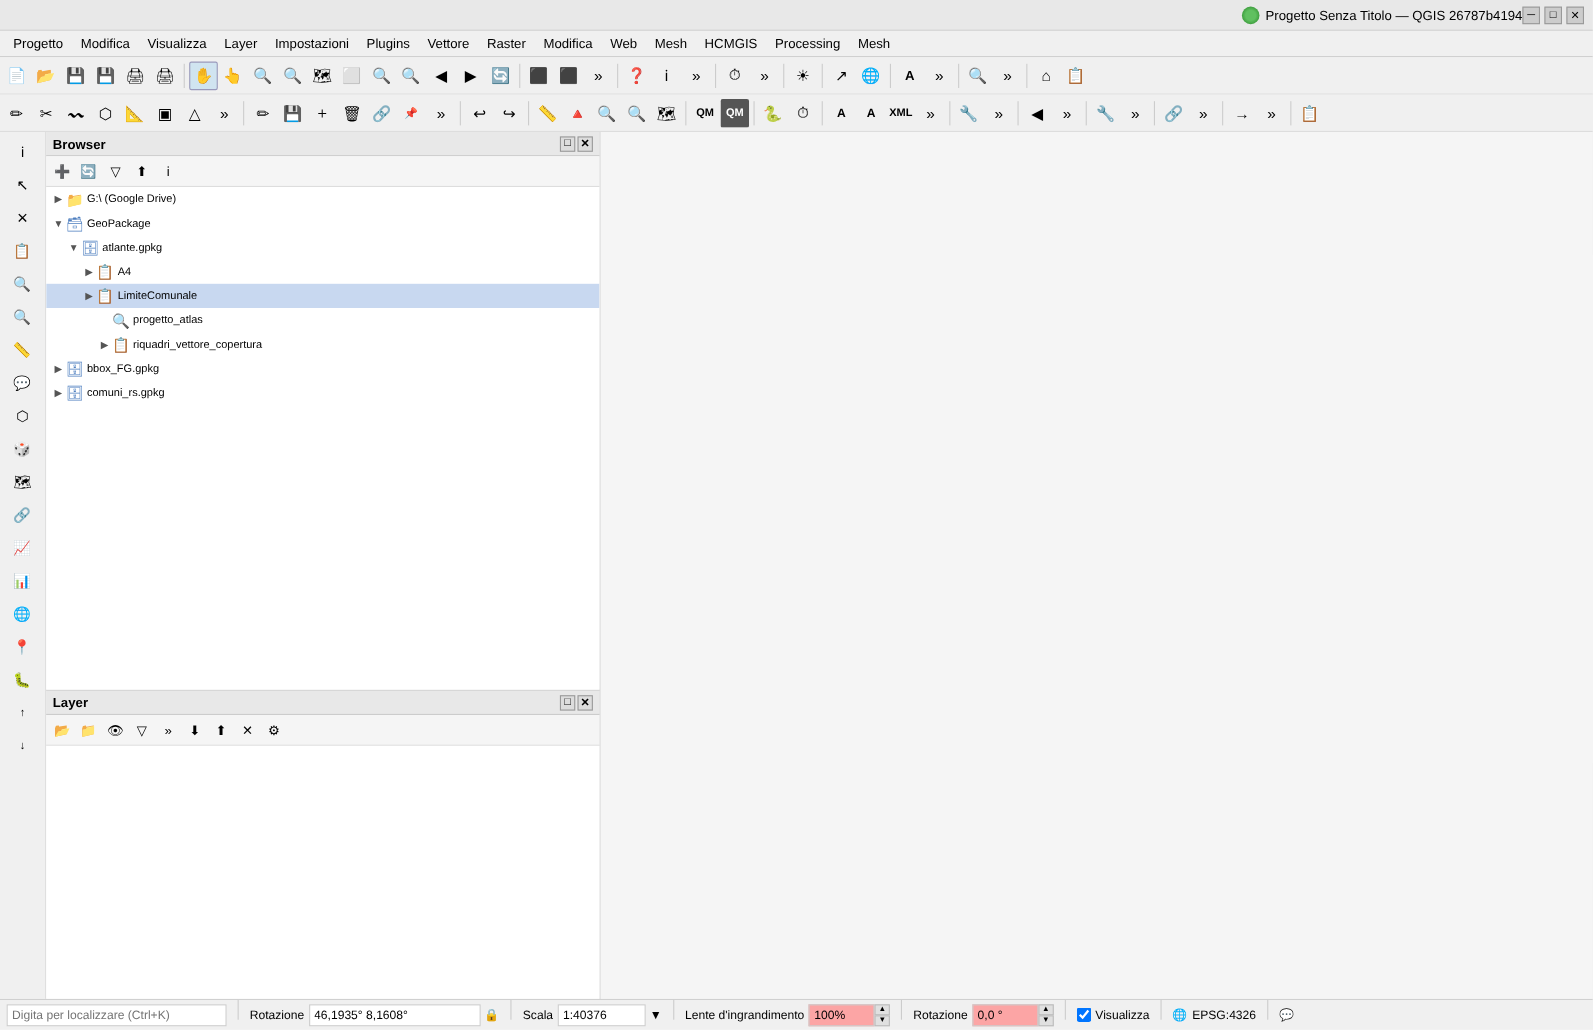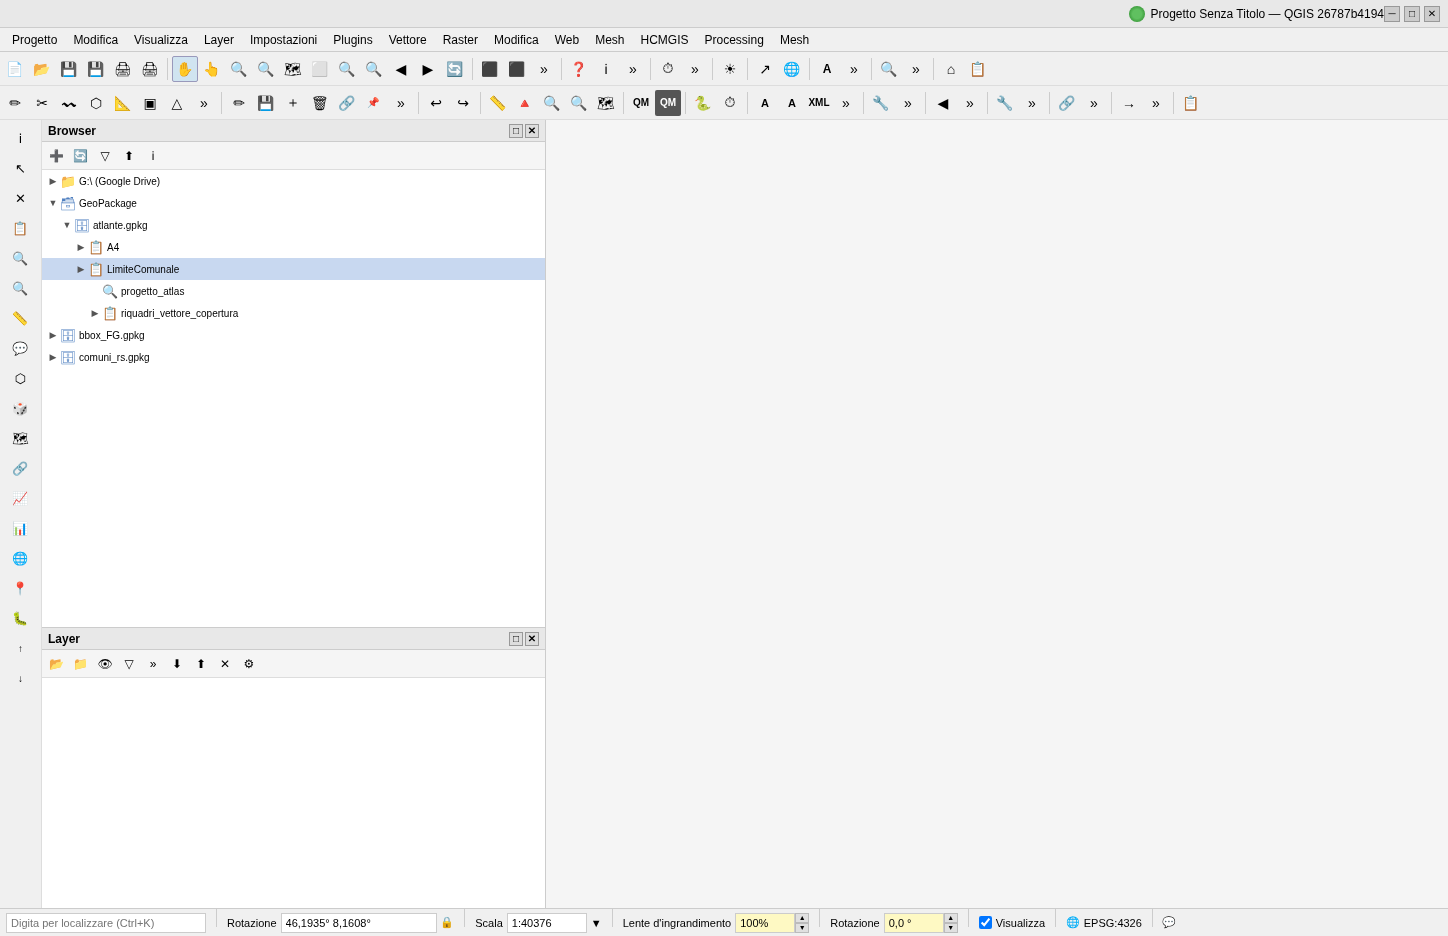--- a/index.html
+++ b/index.html
@@ -273,21 +273,21 @@
       font-size: 11px;
       height: 20px;
     }
     .status-spinbox {
       display: flex;
       align-items: center;
     }
     .spin-input {
       width: 60px;
       border: 1px solid #ccc;
-      background: #fef9c3;
+      background: #fca5a5;
       padding: 1px 4px;
       font-size: 11px;
       height: 20px;
     }
     .spin-btns {
       display: flex;
       flex-direction: column;
     }
     .spin-btn {
       width: 14px;

